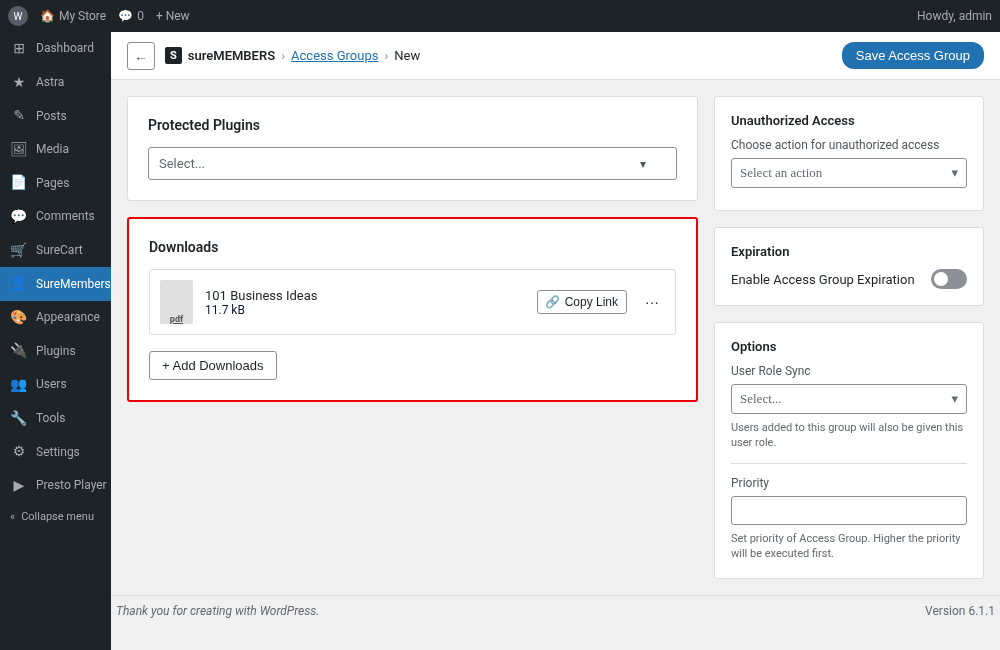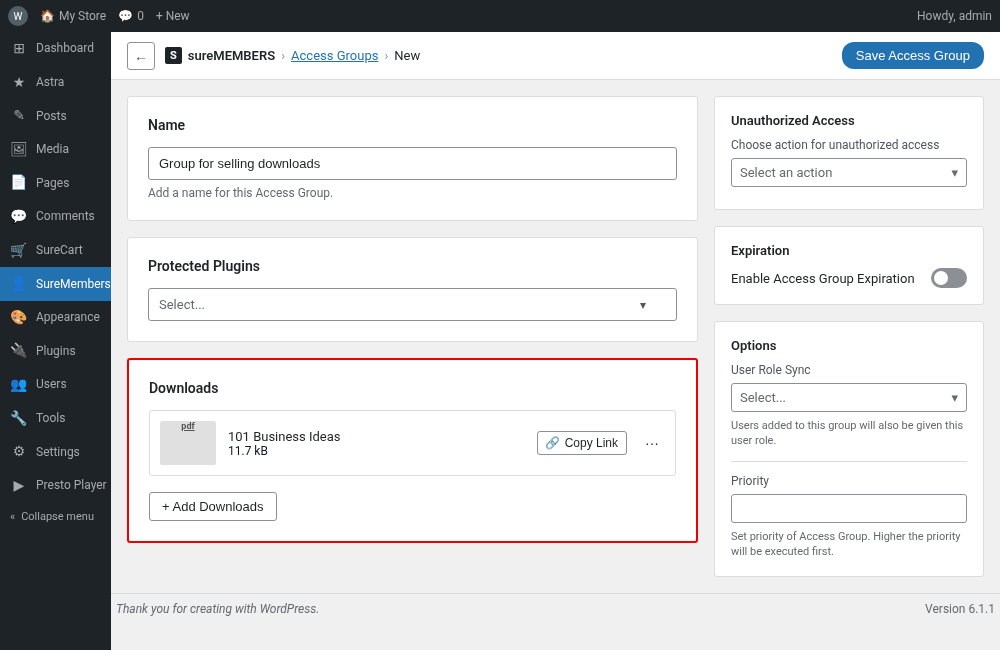--- a/index.html
+++ b/index.html
@@ -149,26 +149,26 @@
     .download-item {
       display: flex;
       align-items: center;
       gap: 12px;
       padding: 10px;
       border: 1px solid #dcdcde;
       border-radius: 3px;
       margin-top: 12px;
     }
     .pdf-thumb {
-      width: 56px; height: 44px;
+      width: 33px; height: 44px;
       background: #e0e0e0;
       border-radius: 2px;
       display: flex;
       align-items: center;
-      justify-content: flex-start;
+      justify-content: flex-end;
       font-size: 9px;
       font-weight: 700;
       color: #555;
       flex-shrink: 0;
       flex-direction: column;
       text-decoration: underline;
     }
     .download-info { flex: 1; }
     .download-name { font-size: 13px; font-weight: 400; color: #1d2327; }
     .download-size { font-size: 12px; color: #0f172a; }
@@ -228,20 +228,21 @@
       border: 1px solid #8c8f94;
       border-radius: 3px;
       font-size: 13px;
       color: #646970;
       background: #fff;
       display: flex;
       align-items: flex-start;
       justify-content: space-between;
       cursor: pointer;
       margin-bottom: 6px;
+      font-family: Liberation Serif, serif;
     }
 
     
     .toggle-row { display: flex; align-items: center; justify-content: space-between; }
     .toggle-label { font-size: 13px; color: #1d2327; }
     .toggle {
       width: 36px; height: 20px;
       background: #8c8f94;
       border-radius: 10px;
       position: relative;
@@ -383,25 +384,20 @@
         <span class="breadcrumb-sep">›</span>
         <span class="breadcrumb-current">New</span>
       </div>
       <button class="save-btn">Save Access Group</button>
     </div>
 
     <div class="content-area">
 
       <div class="main-column">
 
-        <div class="card">
-          <div class="card-title">Name</div>
-          <input class="name-input" type="text" value="Group for selling downloads" style="">
-          <div class="field-hint">Add a name for this Access Group.</div>
-        </div>
 
         <div class="card">
           <div class="card-title">Protected Plugins</div>
           <div class="select-fake">
             <span>Select...</span>
             <span class="select-arrow">▾</span>
           </div>
         </div>
 
         <div class="downloads-card">

